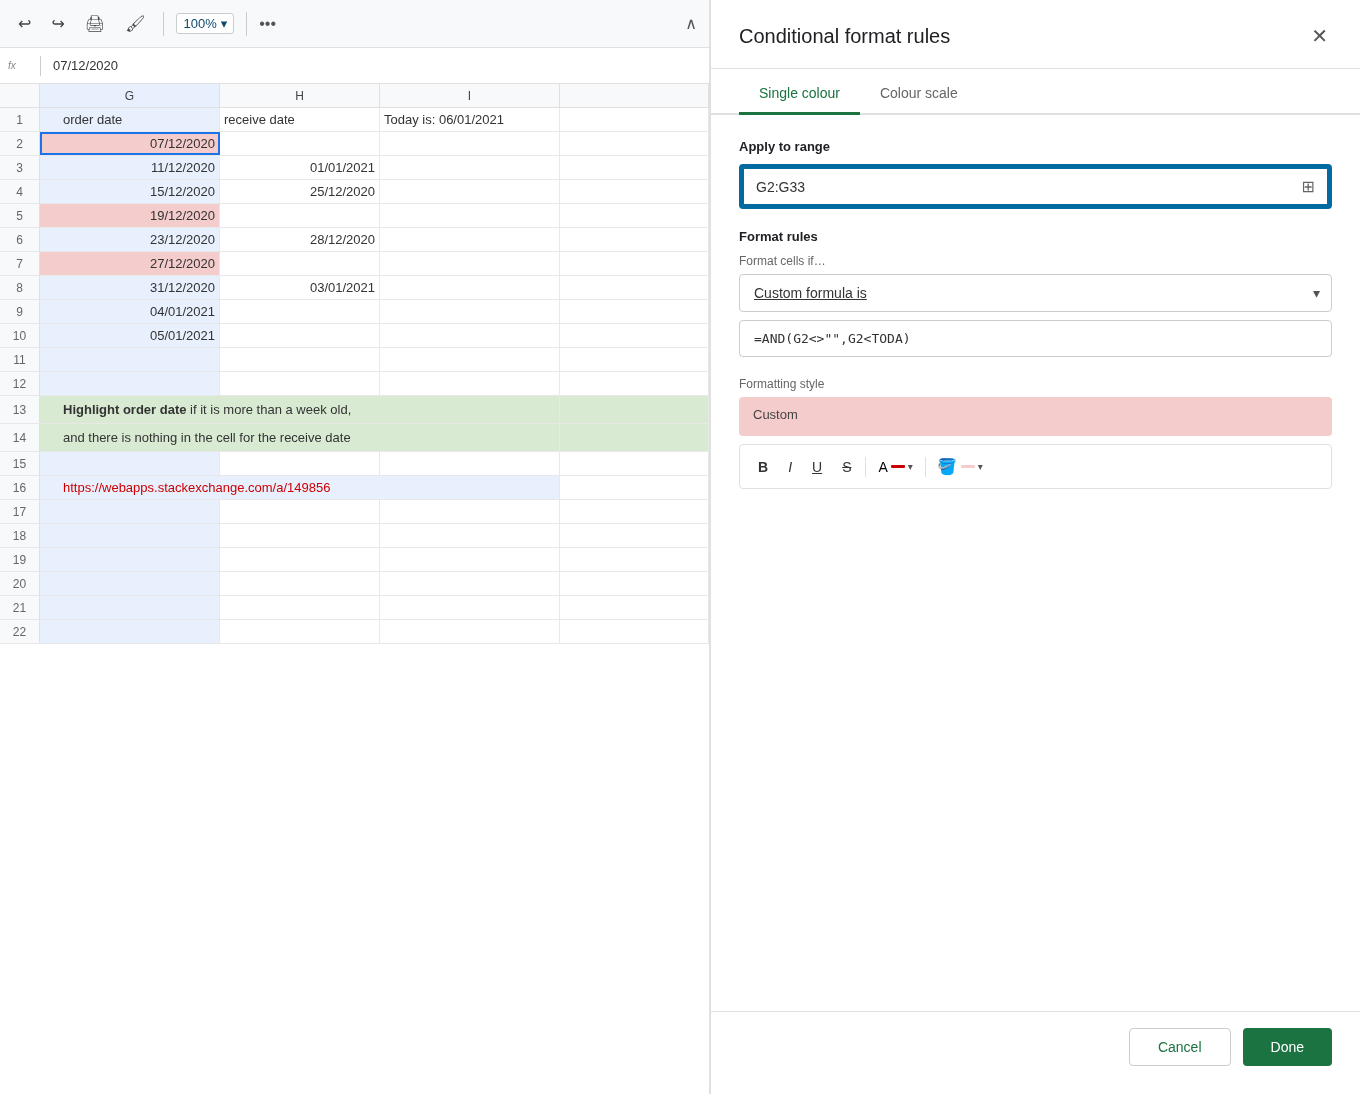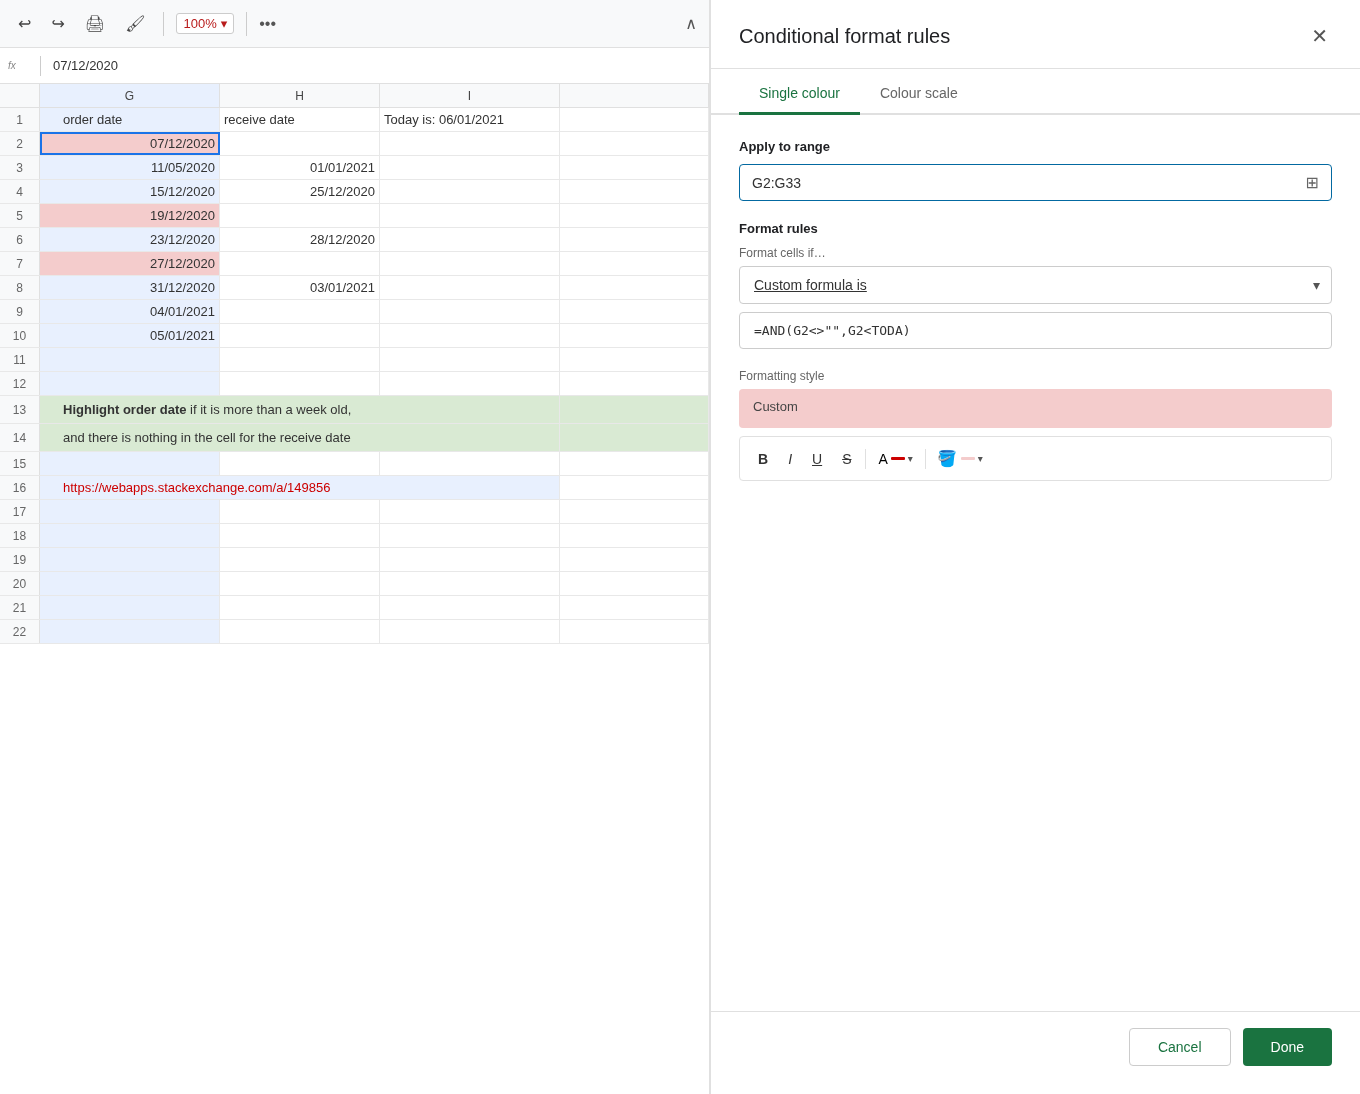--- a/index.html
+++ b/index.html
@@ -44,21 +44,21 @@
       width: 1px;
       height: 24px;
       background: #ccc;
       margin: 0 4px;
     }
     .zoom-control {
       display: flex;
       align-items: center;
       gap: 4px;
       font-size: 13px;
-      color: #b91c1c;
+      color: #0c4a6e;
       cursor: pointer;
       padding: 2px 6px;
       border: 1px solid #ccc;
       border-radius: 3px;
       background: #fff;
     }
     .more-btn {
       font-size: 16px;
       cursor: pointer;
       color: #555;
@@ -259,21 +259,21 @@
       font-size: 13px;
       font-weight: 700;
       color: #202124;
       margin-bottom: 10px;
     }
 
     
     .range-input-row {
       display: flex;
       align-items: center;
-      border: 1px solid #0369a1;
+      border: 5px solid #0369a1;
       border-radius: 4px;
       padding: 8px 12px;
       background: #fff;
     }
     .range-input {
       flex: 1;
       border: none;
       outline: none;
       font-size: 14px;
       color: #333;
@@ -469,21 +469,21 @@
       <div class="grid-row">
         <div class="row-num">2</div>
         <div class="grid-cell col-g cell-selected cell-pink">07/12/2020</div>
         <div class="grid-cell col-h"></div>
         <div class="grid-cell col-i"></div>
         <div class="grid-cell col-rest"></div>
       </div>
 
       <div class="grid-row">
         <div class="row-num">3</div>
-        <div class="grid-cell col-g">11/05/2020</div>
+        <div class="grid-cell col-g">11/12/2020</div>
         <div class="grid-cell col-h">01/01/2021</div>
         <div class="grid-cell col-i"></div>
         <div class="grid-cell col-rest"></div>
       </div>
 
       <div class="grid-row">
         <div class="row-num">4</div>
         <div class="grid-cell col-g">15/12/2020</div>
         <div class="grid-cell col-h">25/12/2020</div>
         <div class="grid-cell col-i"></div>

